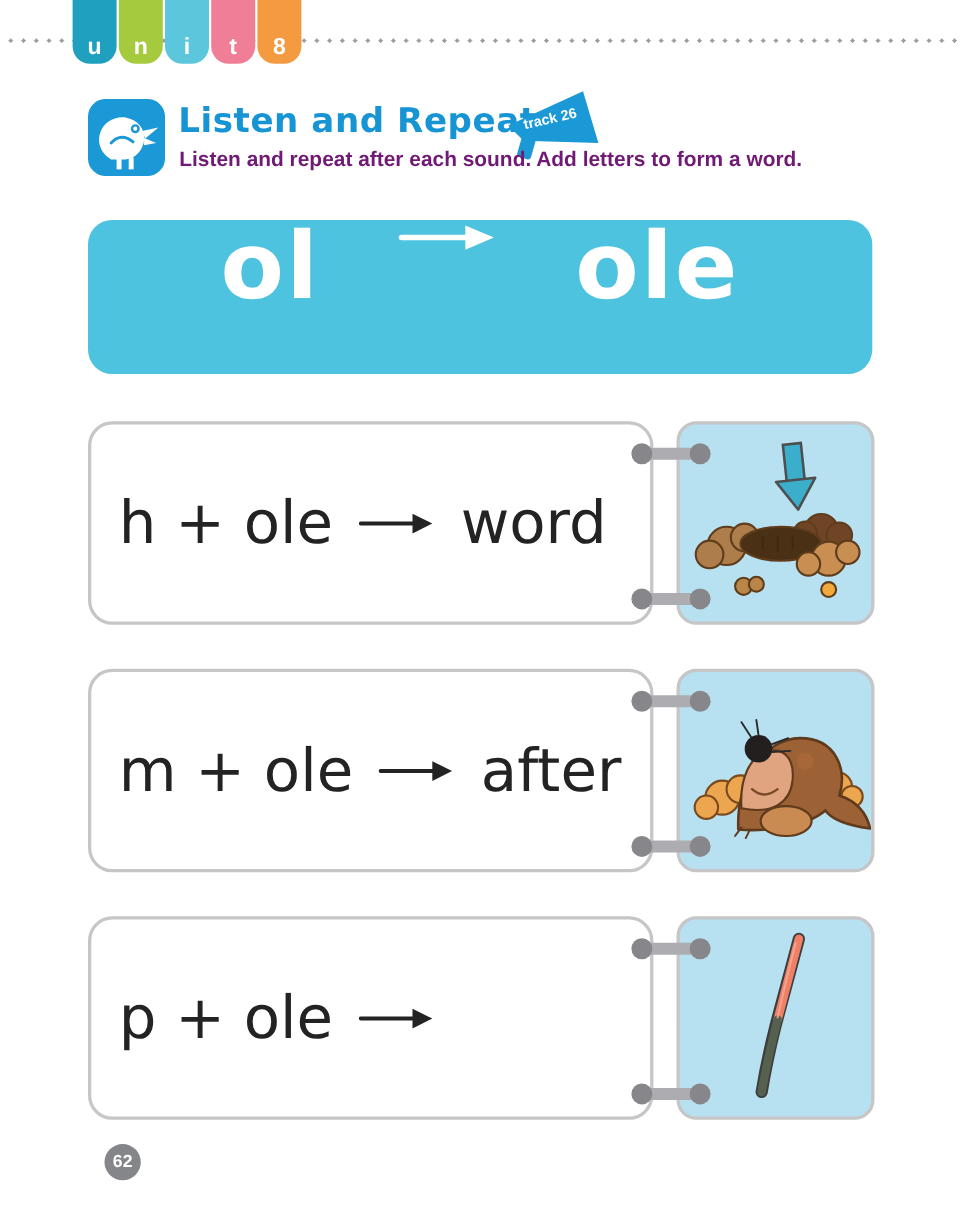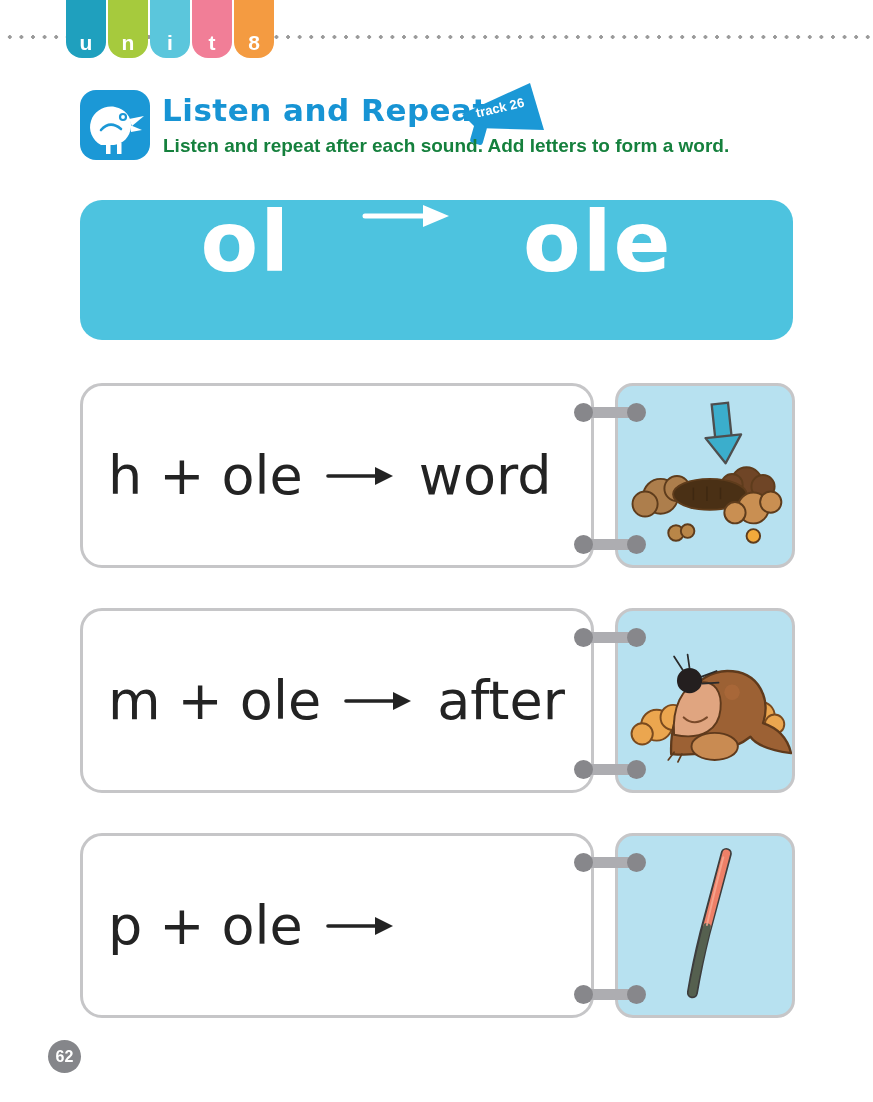--- a/index.html
+++ b/index.html
@@ -15,21 +15,21 @@
   .unit-tabs{position:absolute;left:66px;top:0;display:flex;gap:2px;z-index:2;}
   .unit-tab{width:40px;height:58px;border-radius:0 0 16px 16px;display:flex;
     align-items:flex-end;justify-content:center;padding-bottom:5px;box-sizing:border-box;}
   .unit-tab span{color:#fff;font-weight:bold;font-size:21px;line-height:1;}
 
   
   .hdr-icon{position:absolute;left:80px;top:90px;width:70px;height:70px;border-radius:16px;
     background:#1B98D6;}
   .hdr-title{position:absolute;left:162px;top:92px;font-size:31px;font-weight:800;
     color:#1794D4;letter-spacing:.5px;font-family:"DejaVu Sans","Liberation Sans",sans-serif;}
-  .hdr-sub{position:absolute;left:163px;top:135px;font-size:19px;font-weight:600;color:#15803d;}
+  .hdr-sub{position:absolute;left:163px;top:135px;font-size:19px;font-weight:600;color:#701a75;}
   .track-badge{position:absolute;left:450px;top:78px;width:100px;height:70px;}
 
   
   .banner{position:absolute;left:80px;top:200px;width:713px;height:140px;border-radius:22px;
     display:flex;align-items:flex-start;justify-content:center;gap:70px;}
   .banner .word{color:#fff;font-weight:bold;font-size:84px;line-height:1;
     font-family:"DejaVu Sans","Liberation Sans",sans-serif;letter-spacing:2px;
     padding-bottom:8px;}
 
   
@@ -221,17 +221,17 @@
         <path d="M112,18 C104,48 96,78 90,100 C84,124 80,144 77,162" fill="none" stroke="#3d3d3d" stroke-width="11.5" stroke-linecap="round"></path>
         <path d="M112,18 C104,48 98,72 92,94" fill="none" stroke="#EE8068" stroke-width="8" stroke-linecap="round"></path>
         <path d="M92,94 C86,118 80,144 77,162" fill="none" stroke="#55604F" stroke-width="8" stroke-linecap="round"></path>
         <path d="M109,22 C102,48 97,70 92,92" fill="none" stroke="#F7AA93" stroke-width="2" stroke-linecap="round" opacity=".8"></path>
       </svg>
     </div>
     <div class="ring ring-top"></div>
     <div class="ring ring-bottom"></div>
   </div>
 
-  <div class="page-badge" style="background-color: rgb(133, 134, 138);">
+  <div class="page-badge" style="background-color: rgb(133, 134, 138); margin-left: 47px;">
     <span>62</span>
   </div>
 
 </div>
 
 </body></html>

